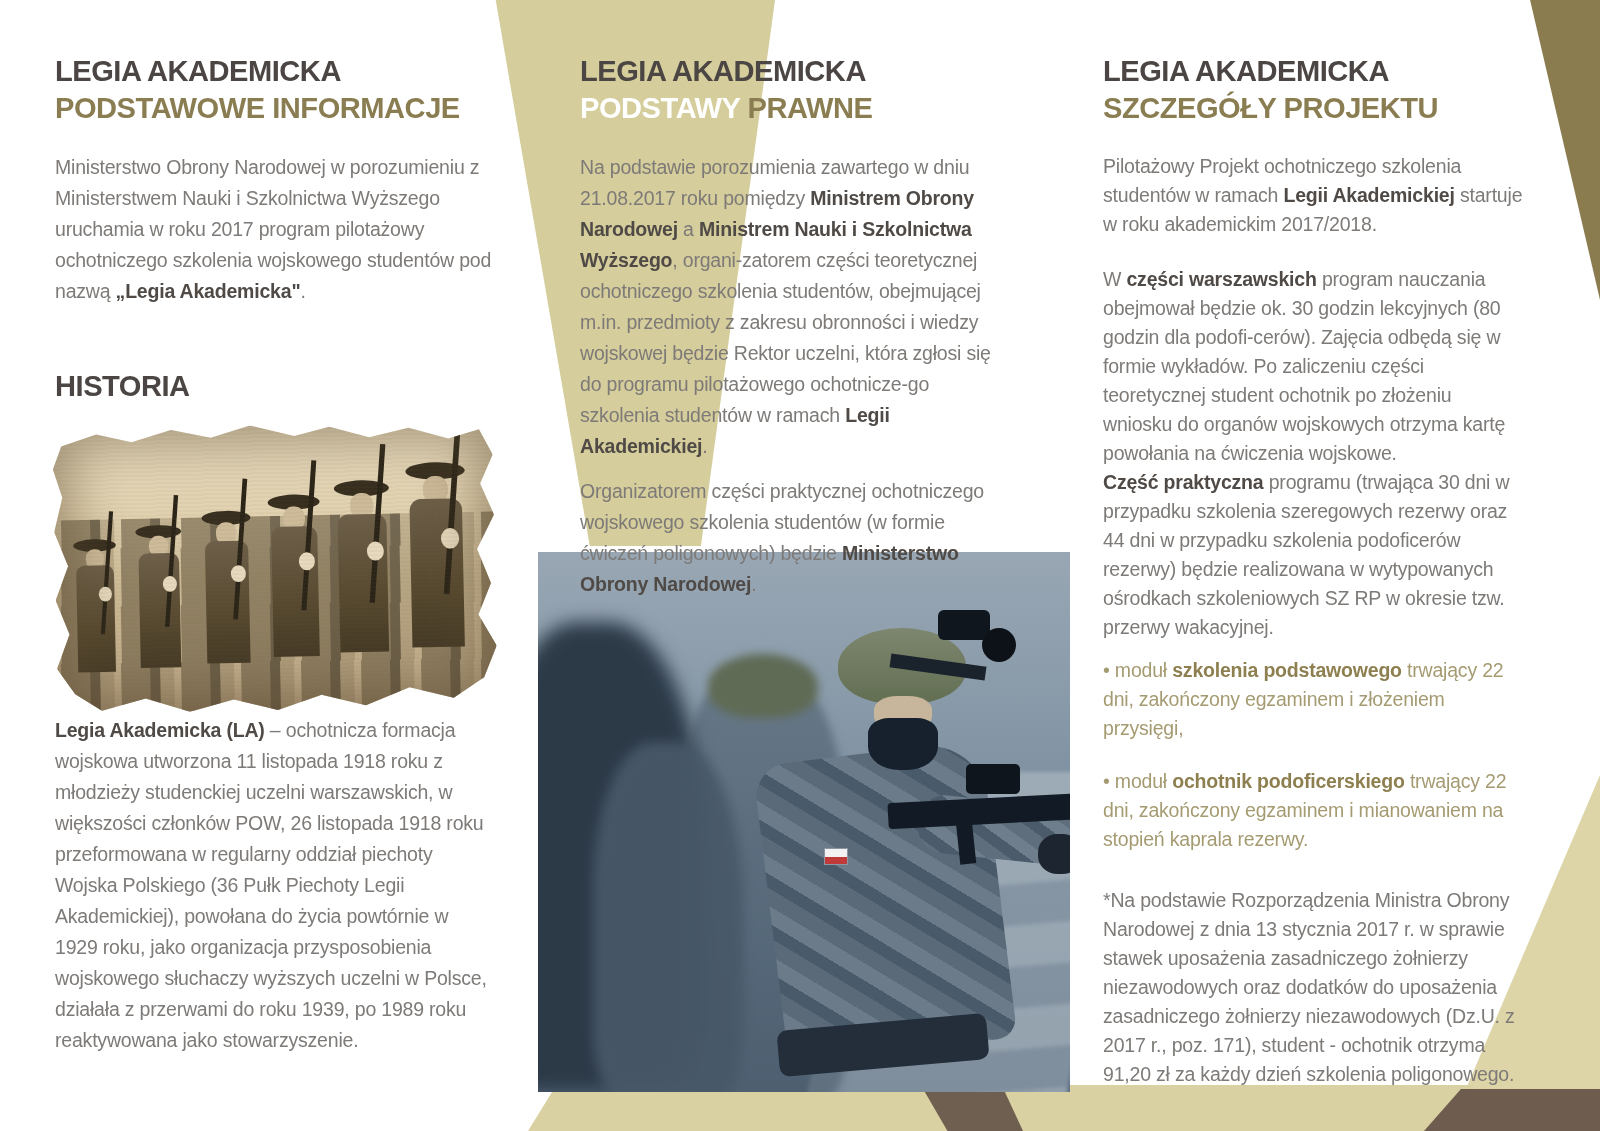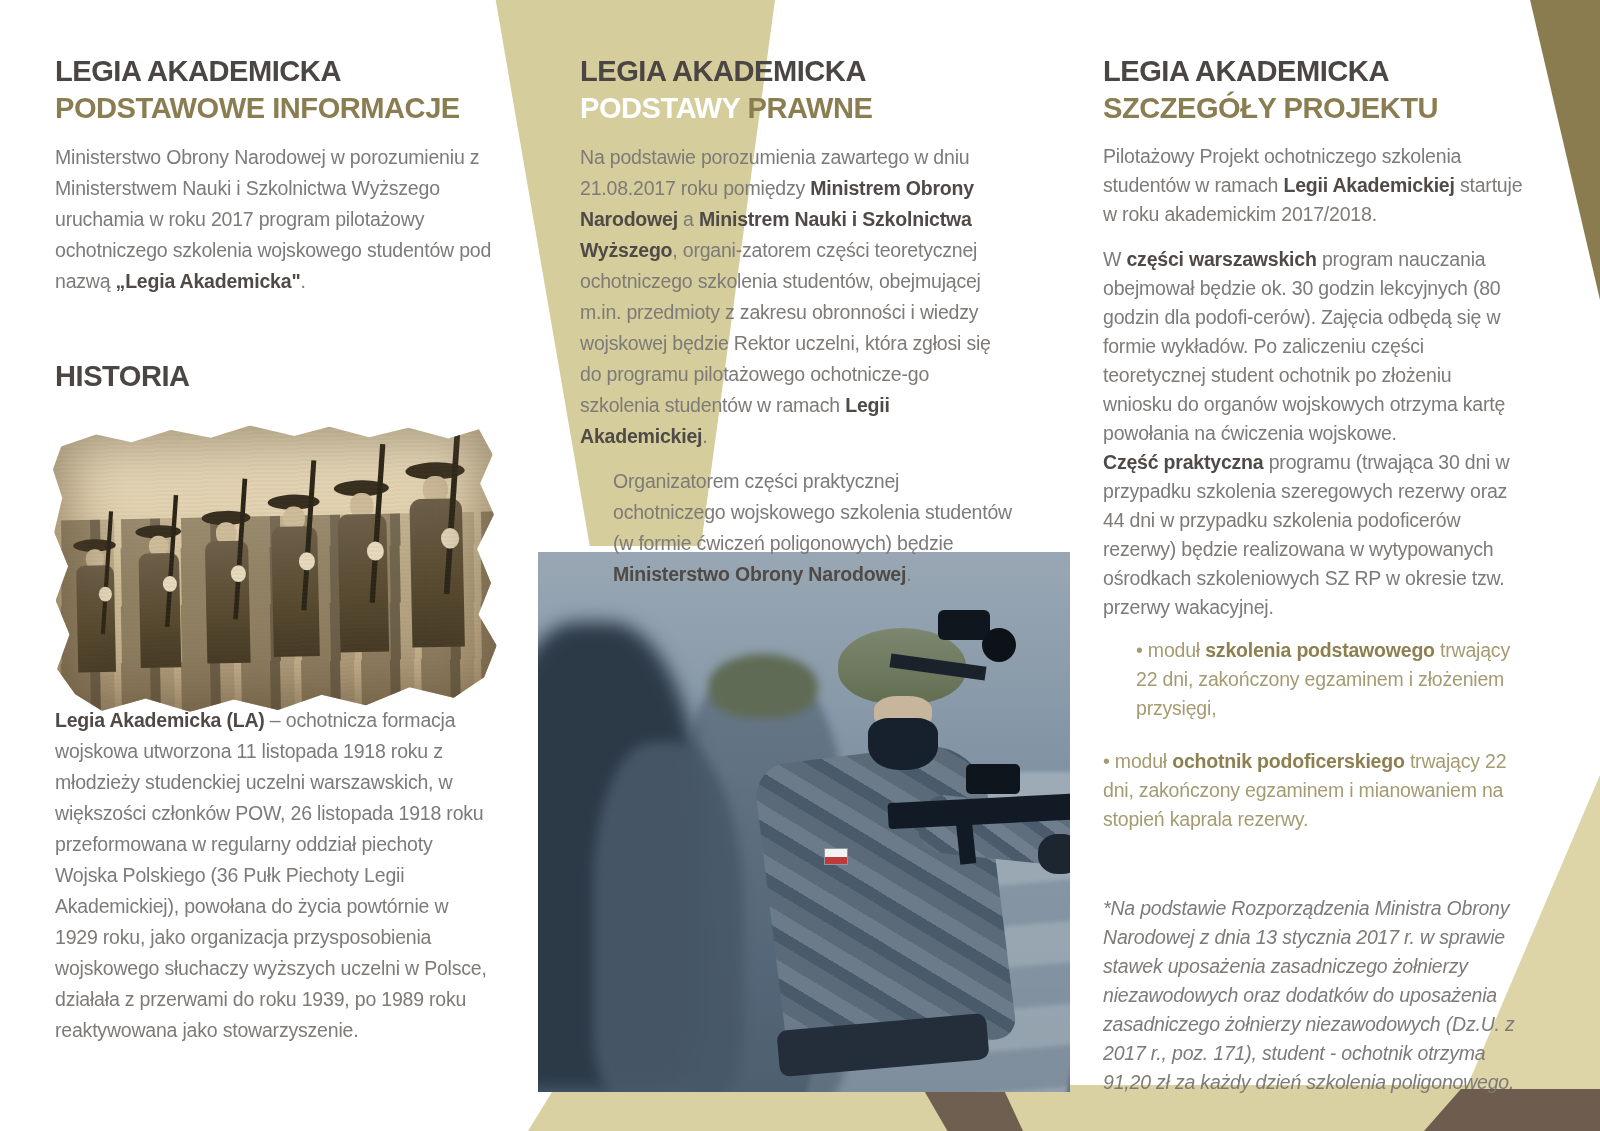--- a/index.html
+++ b/index.html
@@ -30,25 +30,25 @@
   #col-right{left:1103px;width:420px;}
   .title{font-weight:bold;font-size:30px;line-height:37px;letter-spacing:-0.5px;
          color:var(--heading-dark);transform:scaleX(.97);transform-origin:left top;}
   .title .sub{color:var(--heading-olive);}
   .title .sub-white{color:var(--heading-white);}
   .para{font-size:19.5px;line-height:31px;letter-spacing:-0.2px;color:var(--body-text);}
   .para b{font-weight:bold;color:var(--body-bold);}
   #col-right .para{line-height:29px;}
   .bullet{font-size:19.5px;line-height:29px;letter-spacing:-0.2px;color:var(--bullet-text);}
   .bullet b{color:var(--bullet-bold);text-align:center;}
-  .mt26{margin-top:16px;} .mt14{margin-top:14px;margin-left:33px;} .mt24{margin-top:24px;}
+  .mt26{margin-top:26px;} .mt14{margin-top:14px;} .mt24{margin-top:24px;}
   #historia-heading{margin-top:62px;font-weight:bold;font-size:30px;letter-spacing:-0.5px;
          color:var(--heading-dark);transform:scaleX(.97);transform-origin:left top;}
   #history-para{margin-top:312px;}
-  #footnote{margin-top:60px;font-style:italic;}
+  #footnote{margin-top:32px;}
 
   
   #photo-old{position:absolute;left:55px;top:425px;width:440px;height:285px;z-index:5;
     transform:rotate(-1.2deg);
     background:linear-gradient(180deg,#ecdfc3 0%,#e2d3b2 28%,#cfbd98 55%,#bda887 100%);
     clip-path:polygon(2% 6%,10% 2%,18% 5%,27% 1%,36% 4%,45% 0%,55% 4%,63% 1%,72% 5%,81% 2%,90% 6%,97% 3%,100% 12%,97% 22%,100% 33%,96% 45%,99% 57%,96% 68%,100% 79%,97% 90%,90% 97%,80% 93%,70% 99%,60% 95%,50% 100%,40% 96%,30% 100%,20% 95%,10% 99%,4% 93%,0% 84%,3% 72%,0% 60%,3% 48%,0% 36%,2% 24%,0% 14%);}
   #photo-old .rank{position:absolute;left:0;bottom:0;width:100%;height:68%;filter:blur(.6px);
     background:repeating-linear-gradient(91deg,rgba(86,72,50,0) 0 7px,rgba(96,82,58,.55) 7px 36px,rgba(52,43,28,.62) 36px 46px,rgba(128,112,84,.30) 46px 60px);}
   #photo-old .vign{position:absolute;inset:0;box-shadow:inset 0 0 55px 14px rgba(92,74,48,.55);
     background:repeating-linear-gradient(0deg,rgba(120,100,70,.05) 0 2px,rgba(0,0,0,0) 2px 4px);}

